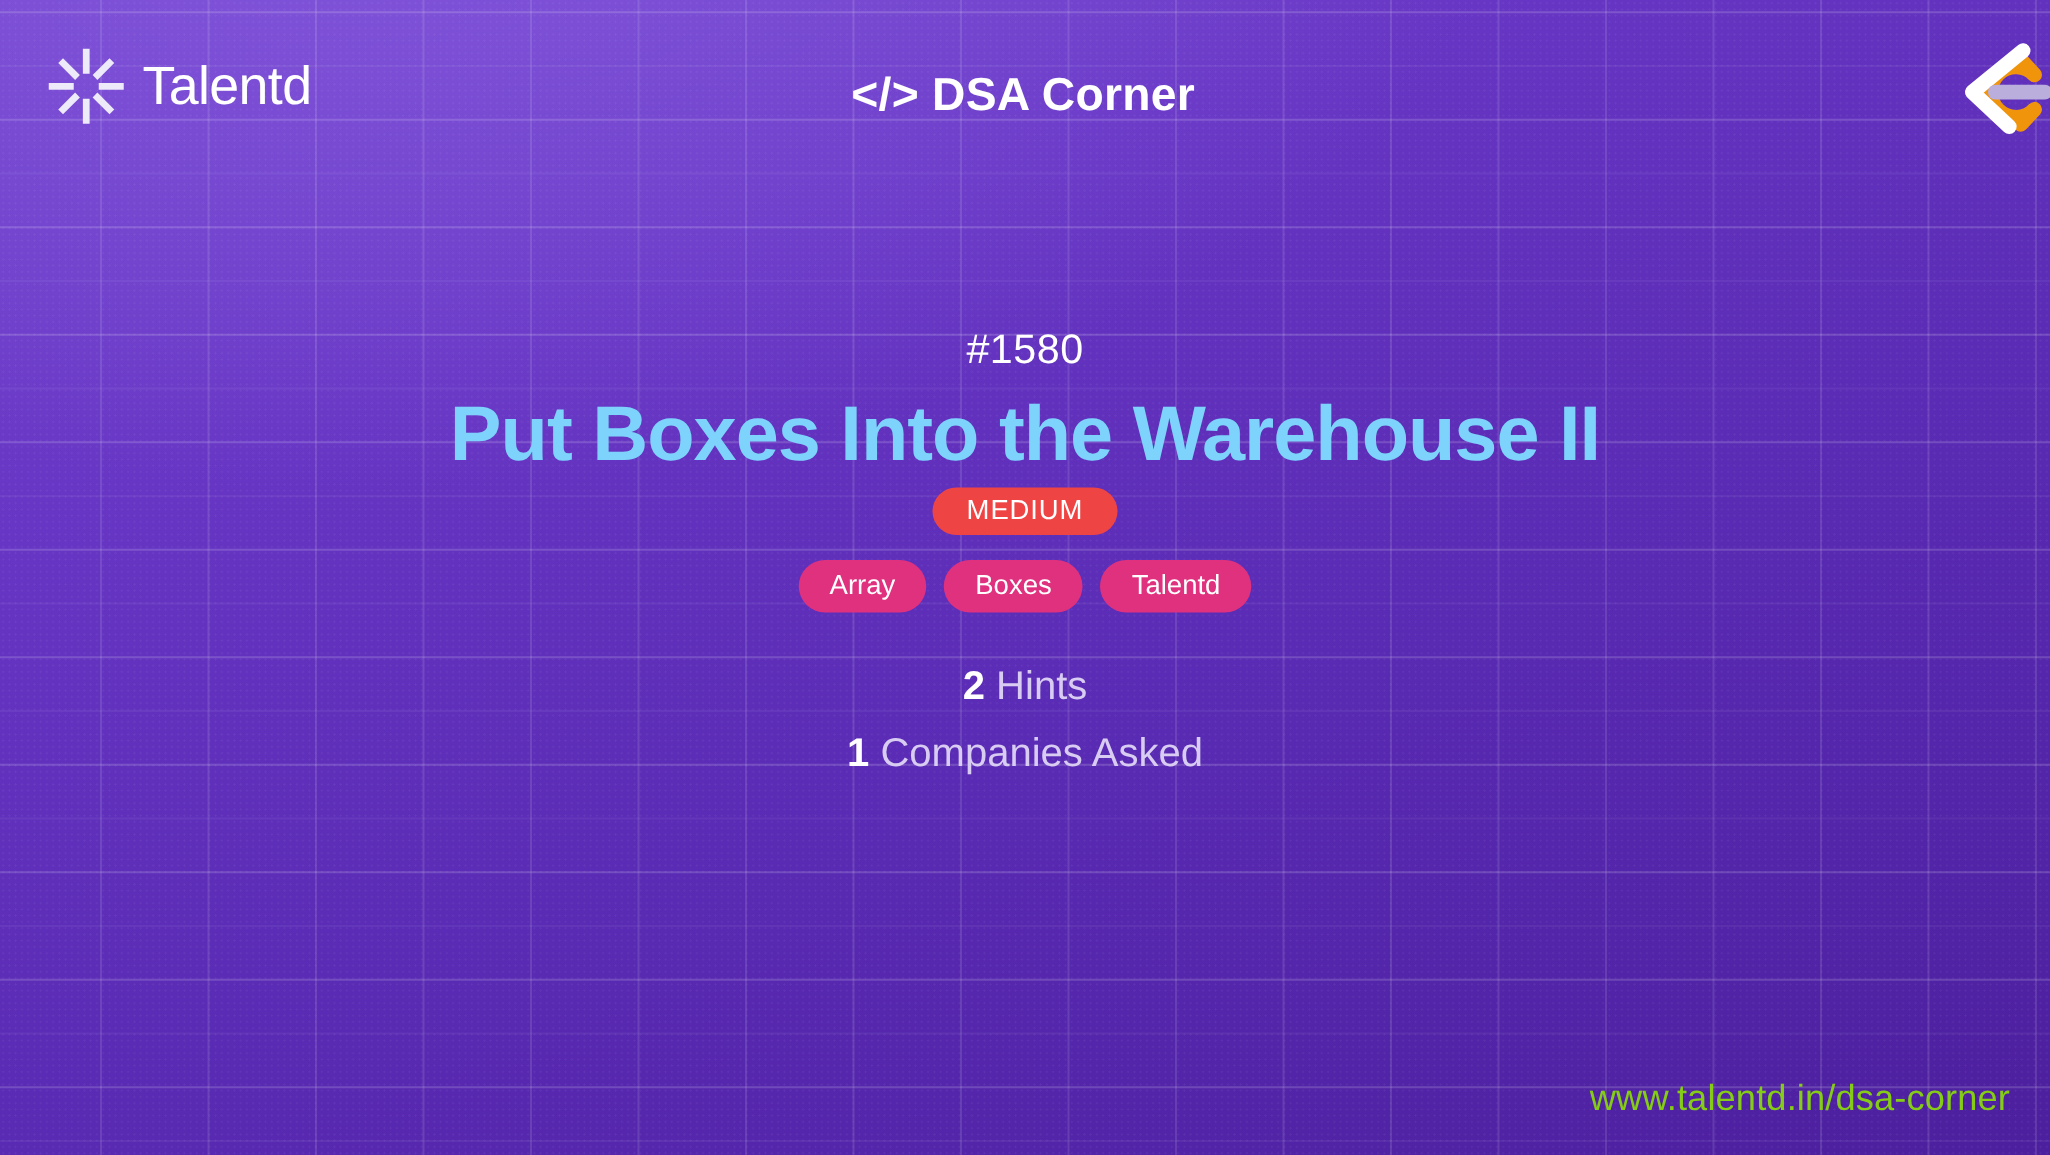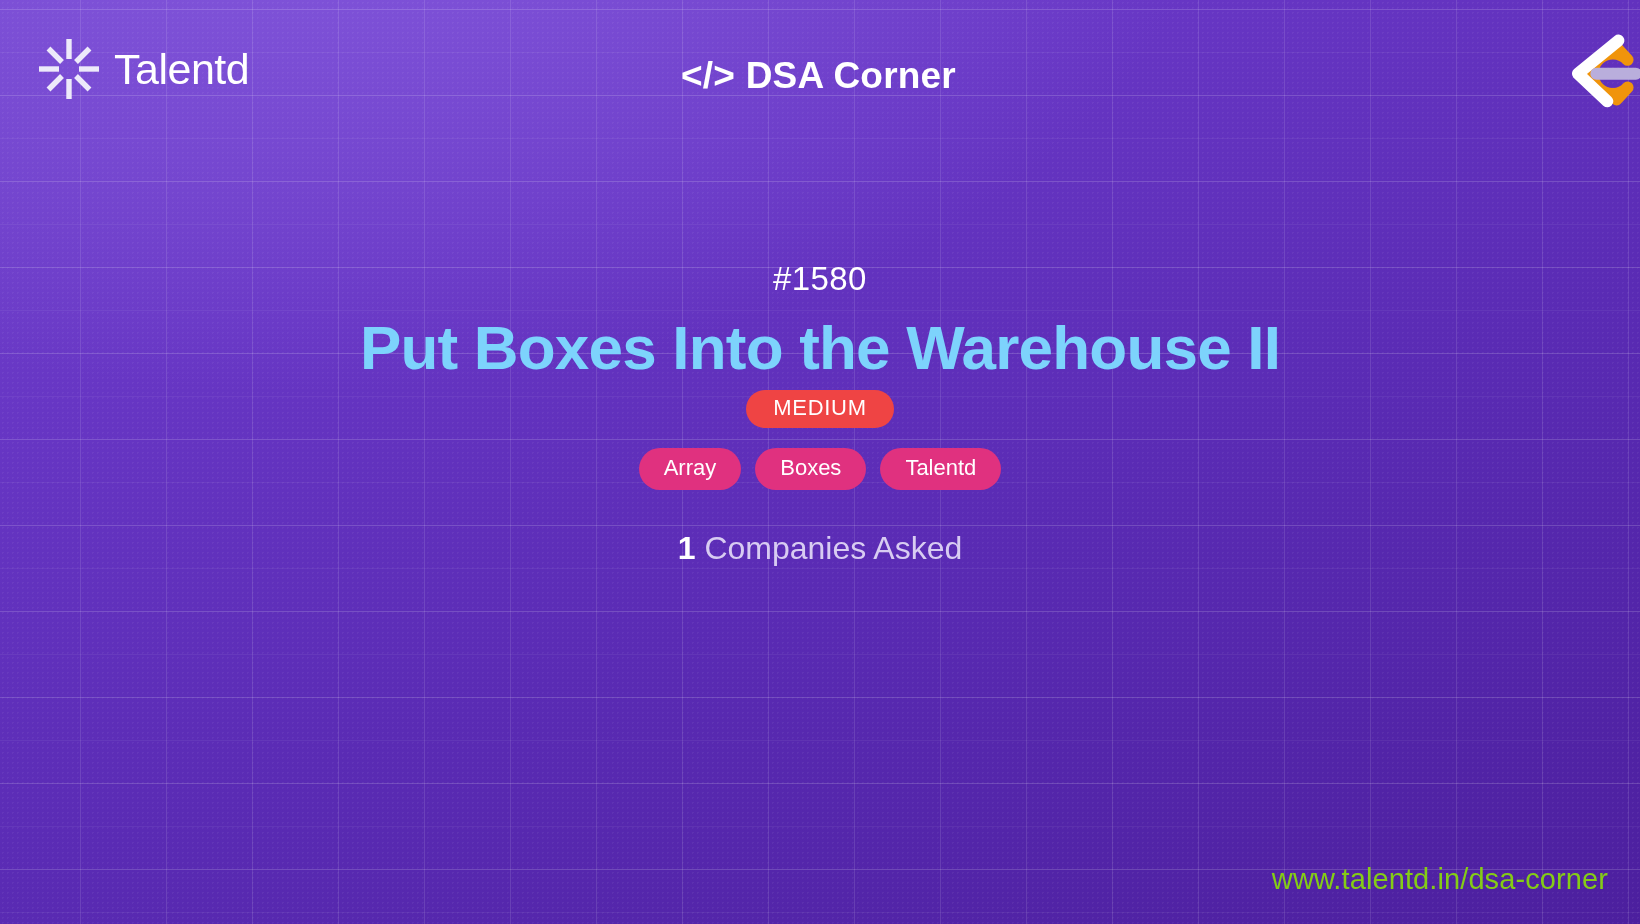--- a/index.html
+++ b/index.html
@@ -210,20 +210,24 @@
     </div>
 
     <div class="tag-row">
       <span class="tag-pill">Array</span>
       <span class="tag-pill">Boxes</span>
       <span class="tag-pill">Talentd</span>
     </div>
 
     <div class="stats">
       <div class="stat-line">
+        <span class="stat-value">2</span>
+        <span>Hints</span>
+      </div>
+      <div class="stat-line">
         <span class="stat-value">1</span>
         <span>Companies Asked</span>
       </div>
     </div>
 
   </div>
 
   <div class="footer-url">www.talentd.in/dsa-corner</div>
 
 </div>

